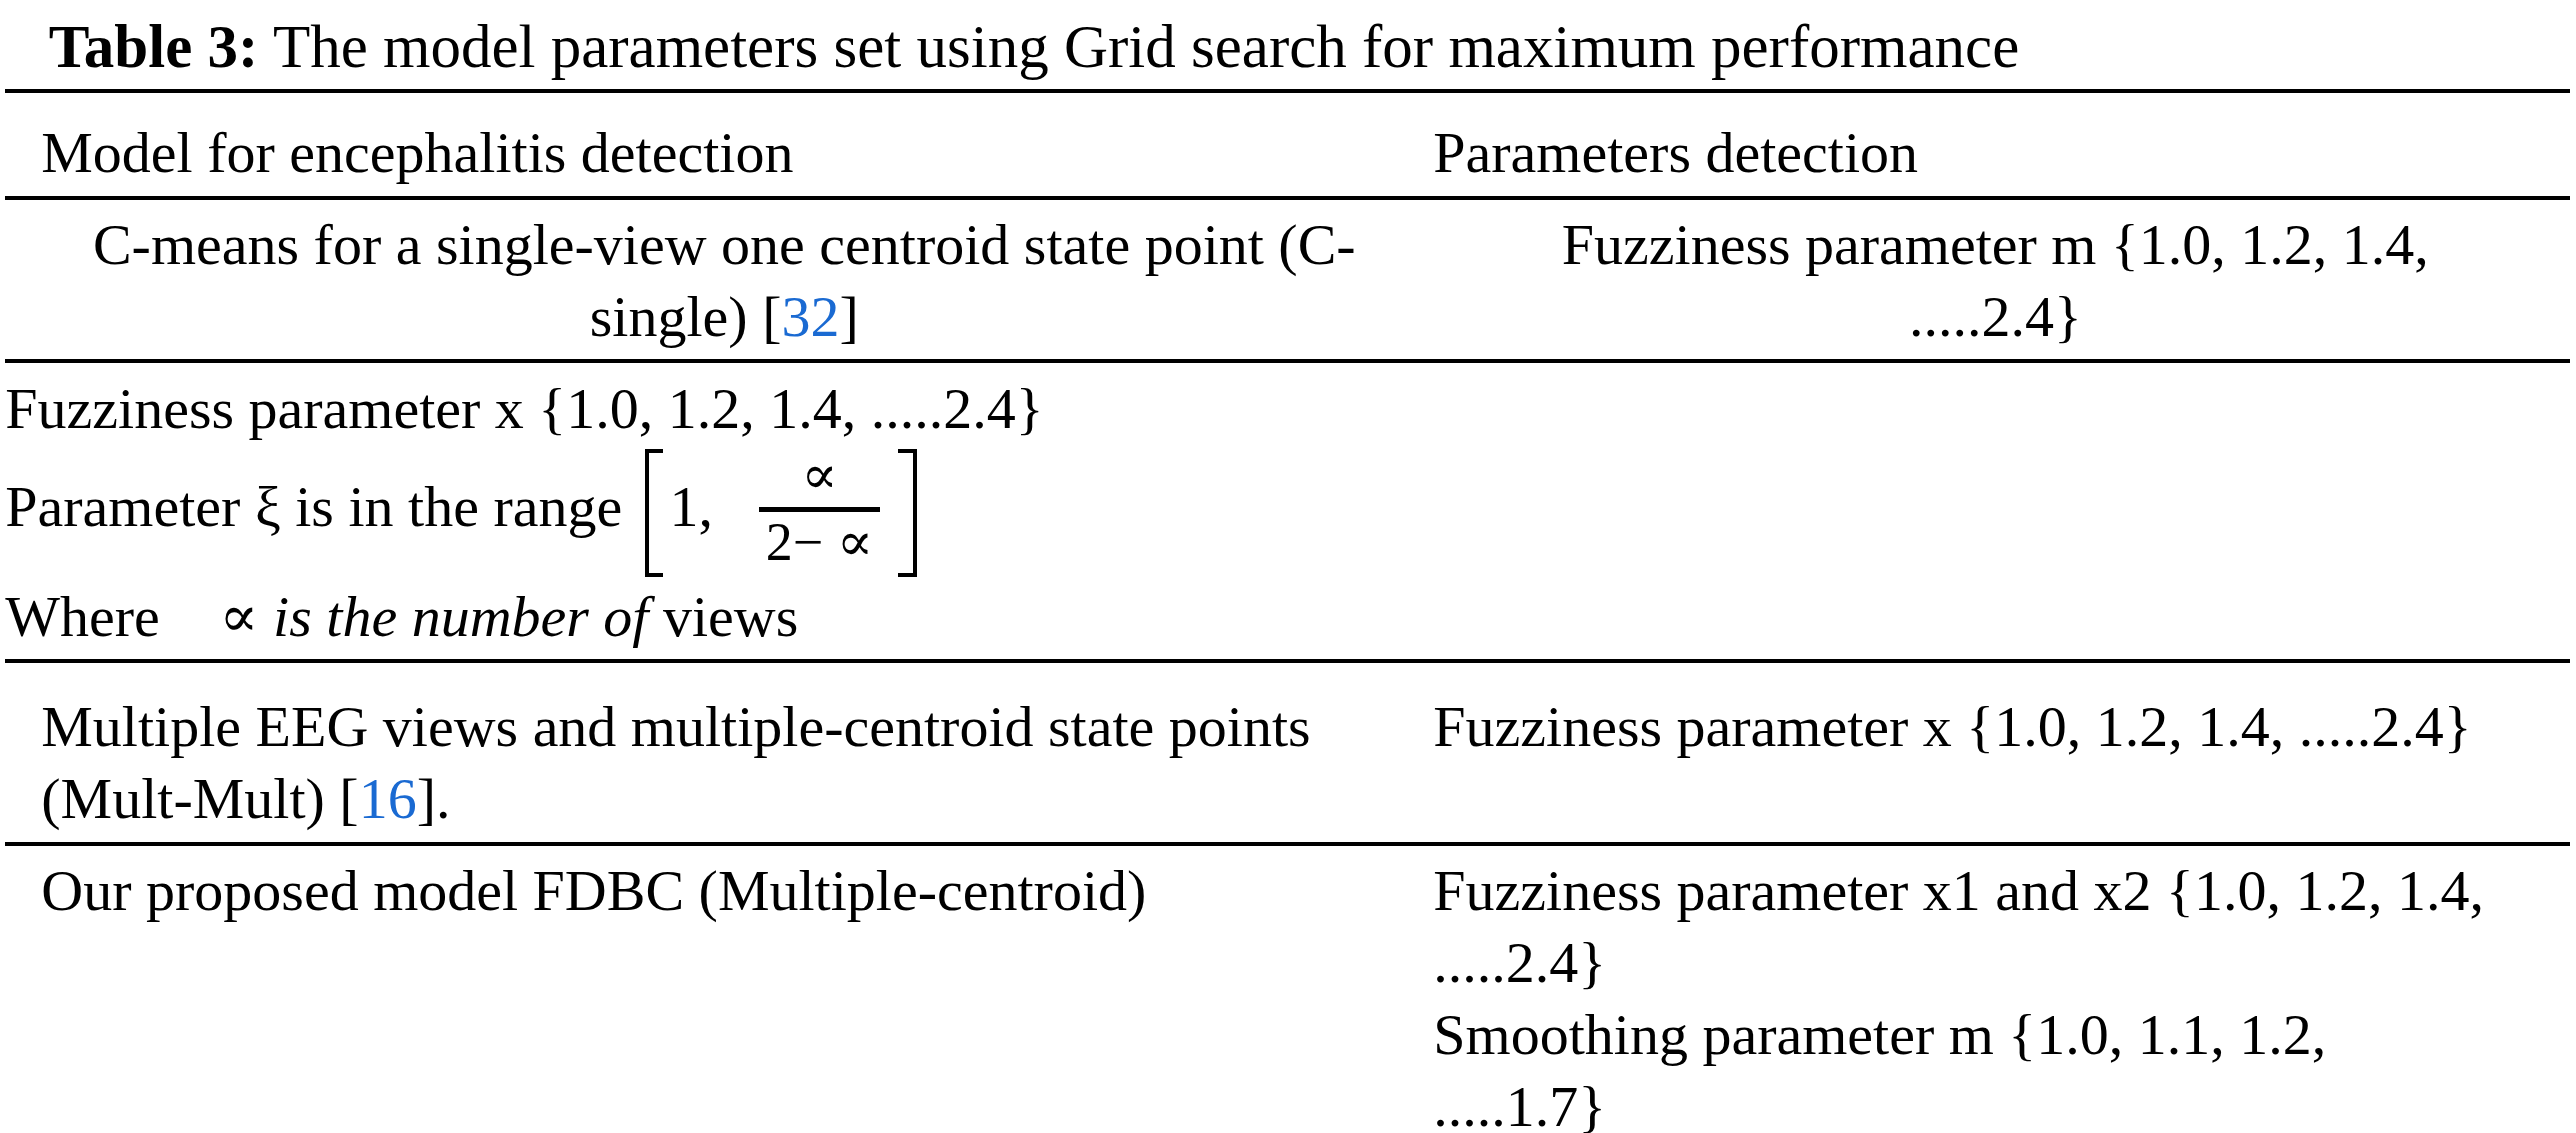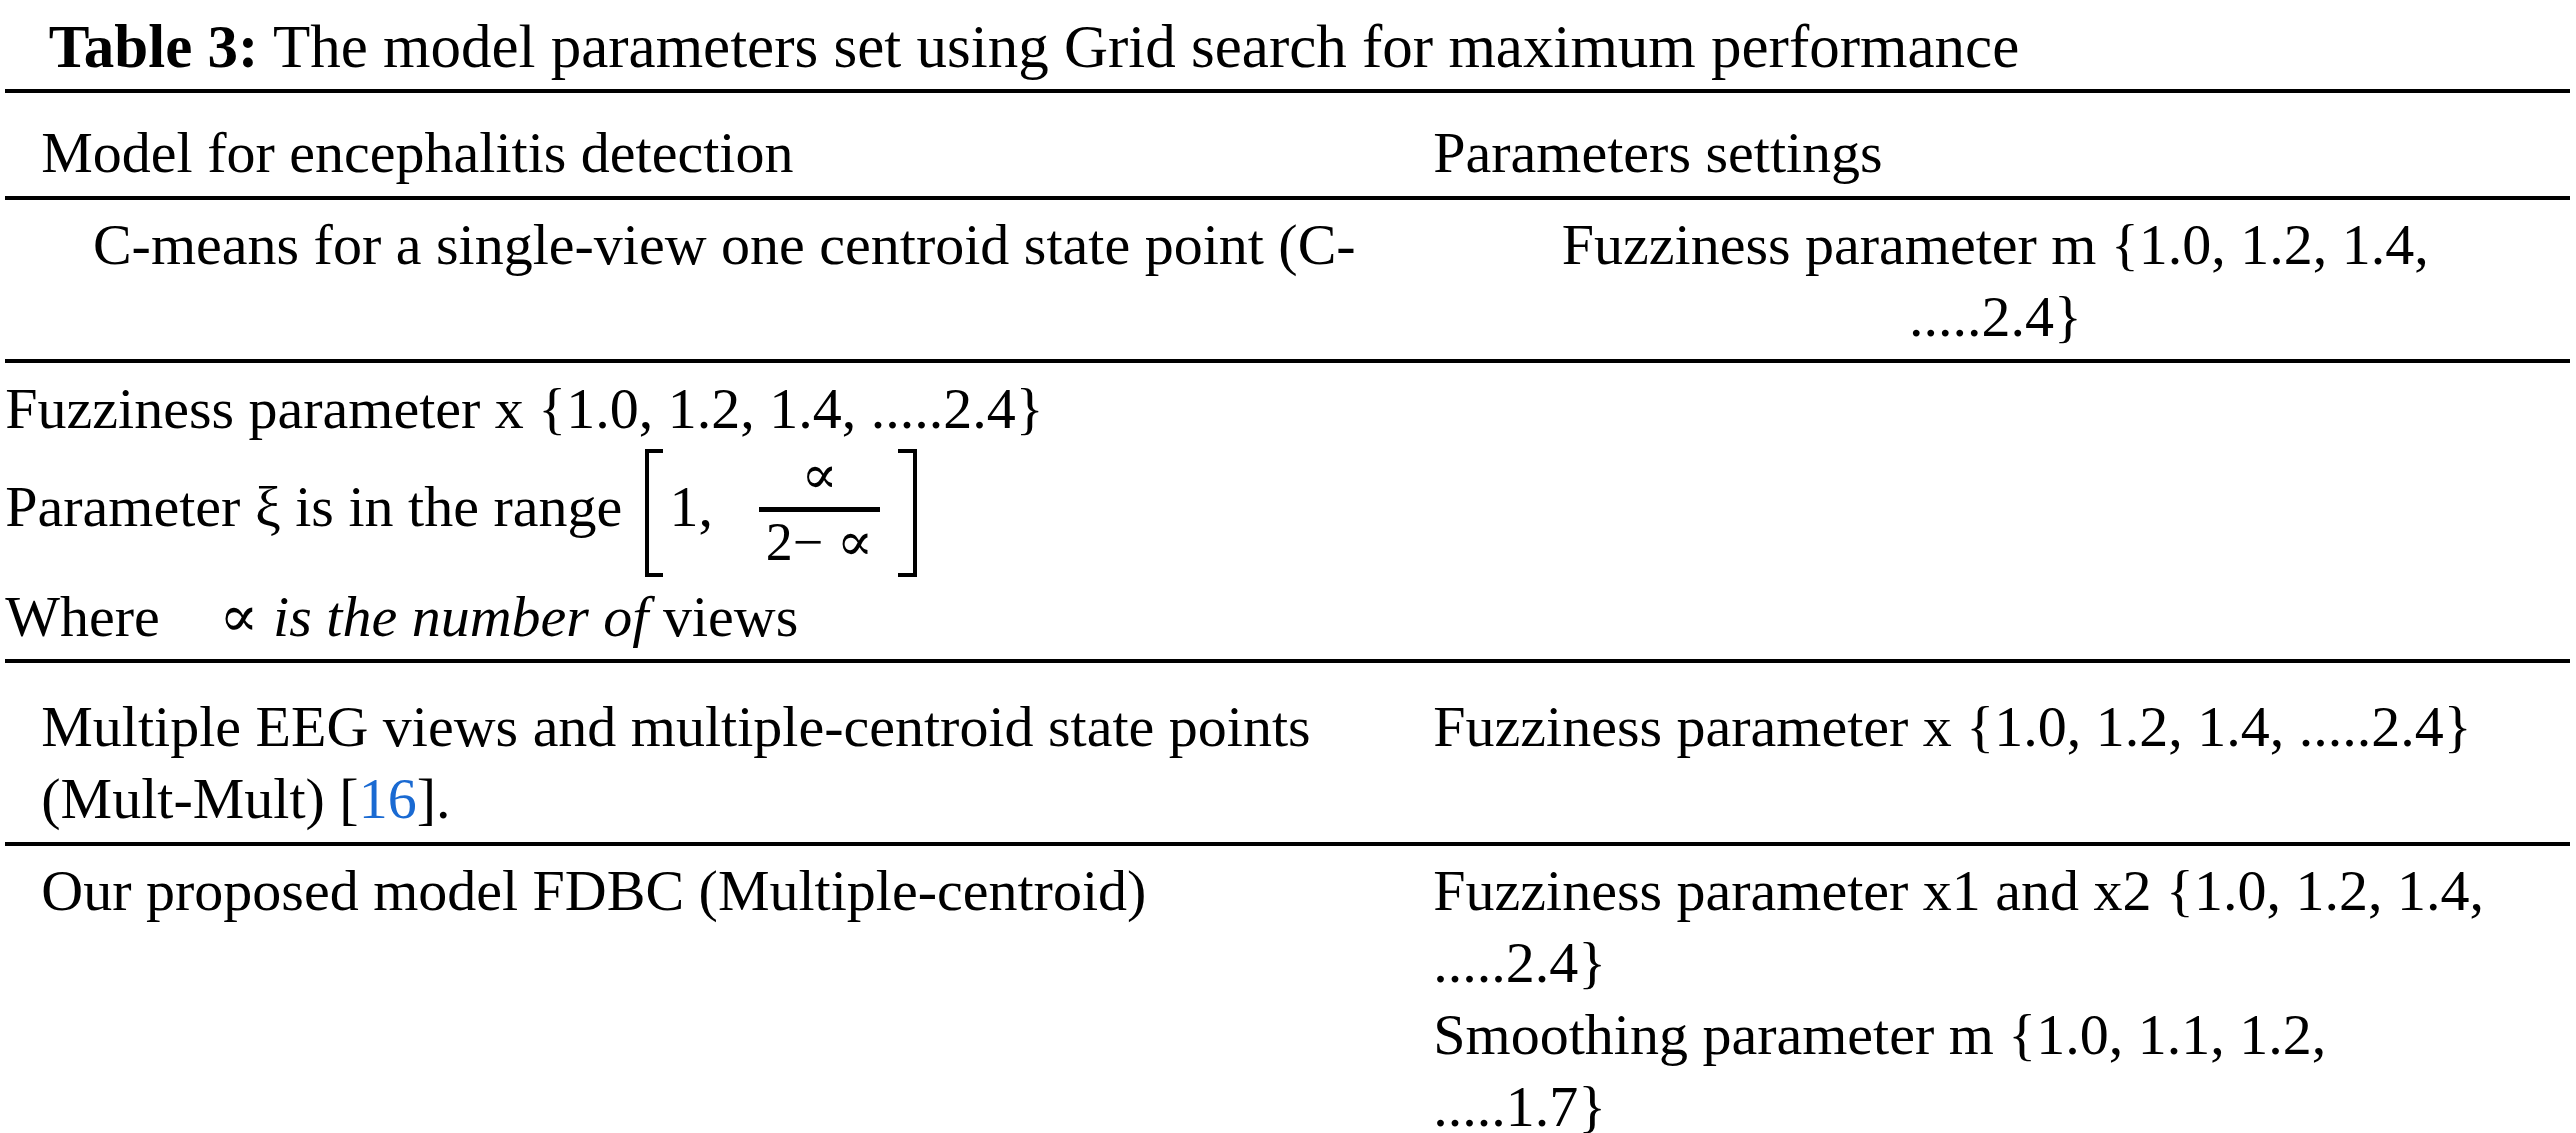--- a/index.html
+++ b/index.html
@@ -61,26 +61,27 @@
 <body>
 
 <div class="page">
 
   <div class="caption"><span class="caption-label">Table 3:</span><span class="caption-text">The model parameters set using Grid search for maximum performance</span></div>
 
   <div class="ptable">
 
     <div class="row row-header">
       <div class="cell c1">Model for encephalitis detection</div>
-      <div class="cell c2">Parameters settings</div>
+      <div class="cell c2">Parameters detection</div>
     </div>
 
     <div class="row row-1">
       <div class="cell c1">
         <span class="line">C-means for a single-view one centroid state point (C-</span>
+        <span class="line"><span>single) [</span><a class="ref">32</a><span>]</span></span>
       </div>
       <div class="cell c2">
         <span class="line">Fuzziness parameter m {1.0, 1.2, 1.4,</span>
         <span class="line">.....2.4}</span>
       </div>
     </div>
 
     <div class="row row-2">
       <div class="cell c2">
         <span class="line">Fuzziness parameter x {1.0, 1.2, 1.4, .....2.4}</span>

